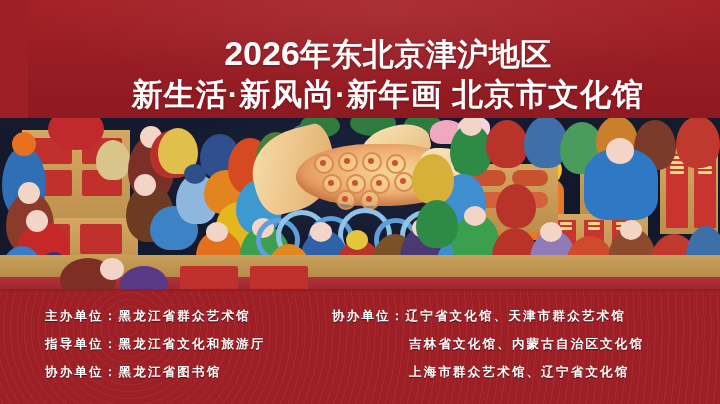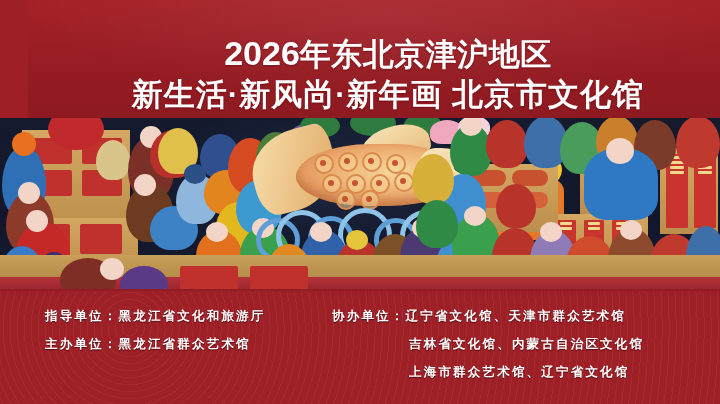--- a/index.html
+++ b/index.html
@@ -322,24 +322,27 @@
     <div class="redcard" style="left:250px;top:148px;width:58px;height:26px;"></div>
   </div>
 
   <div id="footer">
     <div class="rings"></div>
     <div class="topline"></div>
   </div>
 
   <div id="colL">
     <div class="cred-row">
+      <span class="lbl">主办单位：</span><span class="val">黑龙江省群众艺术馆</span>
+    </div>
+    <div class="cred-row">
       <span class="lbl">指导单位：</span><span class="val">黑龙江省文化和旅游厅</span>
     </div>
     <div class="cred-row">
-      <span class="lbl">主办单位：</span><span class="val">黑龙江省群众艺术馆</span>
+      <span class="lbl">协办单位：</span><span class="val">黑龙江省图书馆</span>
     </div>
   </div>
 
   <div id="colR">
     <div class="cred-row">
       <span class="lbl">协办单位：</span><span class="val">辽宁省文化馆、天津市群众艺术馆</span>
     </div>
     <div class="cred-row indent" style="padding-left:77px;">
       <span class="val">吉林省文化馆、内蒙古自治区文化馆</span>
     </div>

